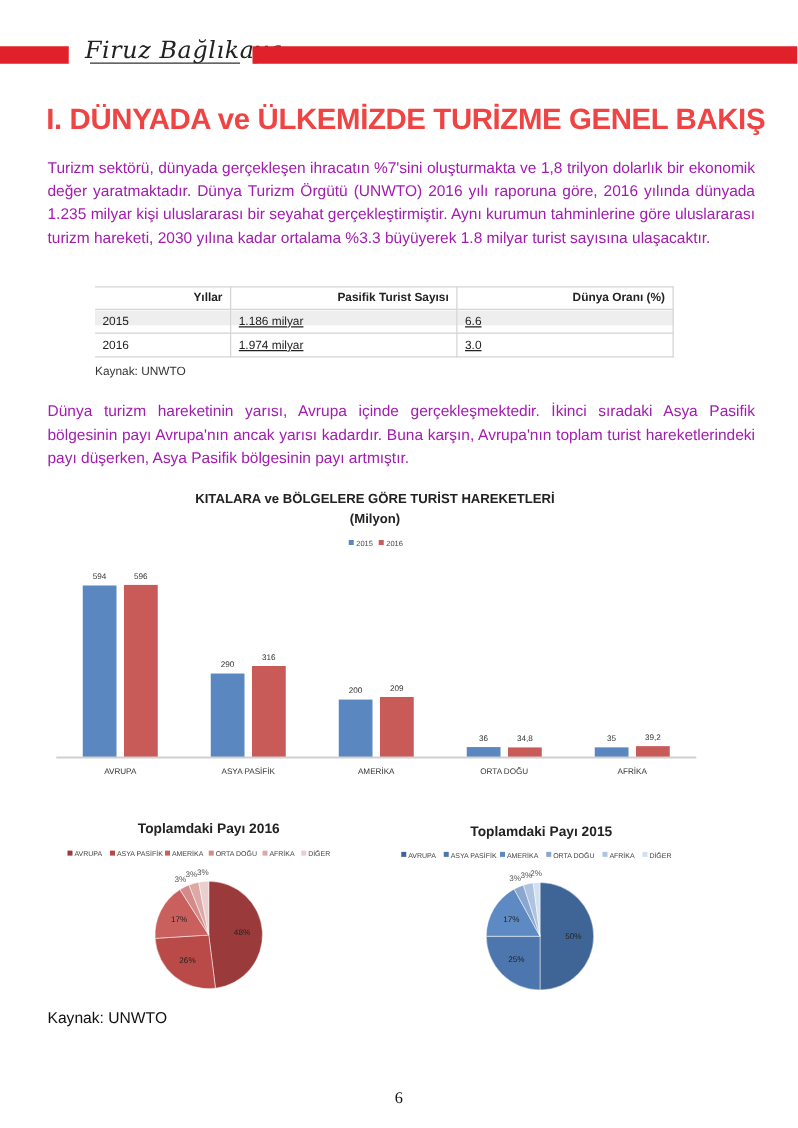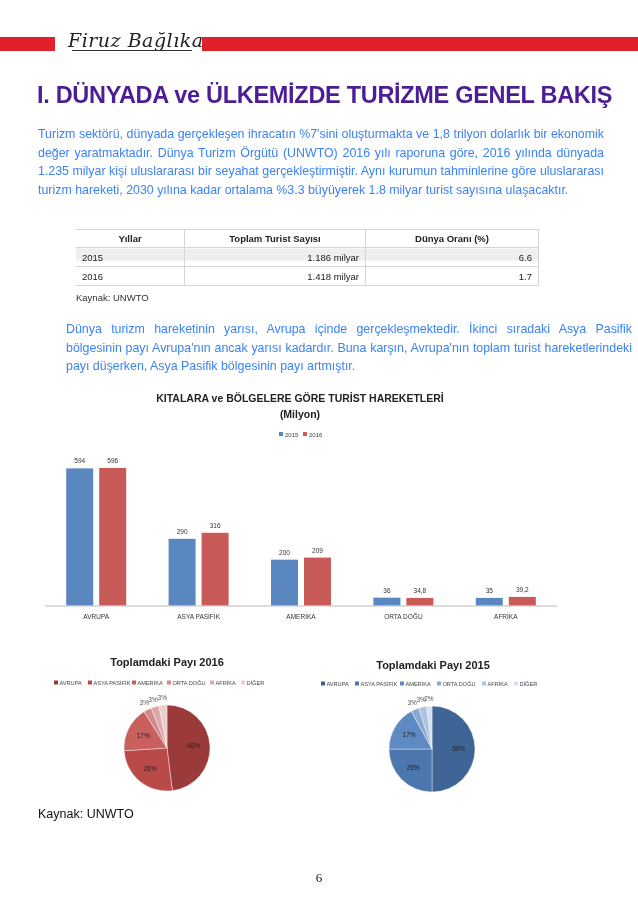--- a/index.html
+++ b/index.html
@@ -1,29 +1,29 @@
 <!DOCTYPE html>
 <html><head>
 <meta charset="utf-8">
 <style>
   html, body { margin: 0; padding: 0; background: #ffffff; }
   body { width: 638px; height: 902px; position: relative; overflow: hidden; font-family: "Liberation Sans", sans-serif; color: #1e1e1e; }
   .abs { position: absolute; }
   .redbar { background: #e0202a; height: 14px; top: 37px; }
   #sig { left: 68px; top: 29px; font-family: "DejaVu Serif", serif; font-style: italic; font-size: 19px; color: #222; letter-spacing: 0.5px; white-space: nowrap; }
   #sig-line { left: 72px; top: 50px; width: 120px; height: 1px; background: #333; }
-  #title { left: 37px; top: 82px; font-size: 23.5px; font-weight: bold; color: #4c1d95; letter-spacing: -0.3px; white-space: nowrap; }
-  .para { left: 38px; width: 566px; font-size: 12.4px; line-height: 18.6px; text-align: justify; color: #3b82f6; }
+  #title { left: 37px; top: 82px; font-size: 23.5px; font-weight: bold; color: #ef4444; letter-spacing: -0.3px; white-space: nowrap; }
+  .para { left: 38px; width: 566px; font-size: 12.4px; line-height: 18.6px; text-align: justify; color: #a21caf; }
   #para1 { top: 125px; }
-  #para2 { top: 320px; margin-left: 28px; }
+  #para2 { top: 320px; }
   table.data { position: absolute; left: 76px; top: 229px; width: 463px; border-collapse: collapse; font-size: 9.5px; color: #222; }
   table.data td, table.data th { border: 1px solid #d5d5d5; padding: 0 6px; height: 18px; }
-  table.data th { text-align: center; font-weight: bold; height: 17px; margin-left: 24px; }
+  table.data th { text-align: right; font-weight: bold; height: 17px; margin-left: 24px; }
   table.data tr.r2015 td { background: linear-gradient(#eeeeee 0 12px, #ffffff 12px); }
-  table.data td.num { text-align: right; }
+  table.data td.num { text-align: left; text-decoration: underline; }
   table.data td:first-child { border-left: none; }
   #tsource { left: 76px; top: 292px; font-size: 9.5px; color: #333; }
   #barchart { left: 30px; top: 385px; }
   .pie { top: 650px; }
   #source2 { left: 38px; top: 807px; font-size: 12.5px; color: #111; }
   #pageno { left: 0; width: 638px; top: 870px; text-align: center; font-family: "Liberation Serif", serif; font-size: 13px; color: #111; }
   svg text { font-family: "Liberation Sans", sans-serif; }
 </style>
 </head>
 <body>
@@ -34,32 +34,32 @@
 <div class="abs redbar" style="left:202px;width:436px;"></div>
 
 <div class="abs" id="title">I. DÜNYADA ve ÜLKEMİZDE TURİZME GENEL BAKIŞ</div>
 
 <div class="abs para" id="para1">Turizm sektörü, dünyada gerçekleşen ihracatın %7'sini oluşturmakta ve 1,8 trilyon dolarlık bir ekonomik değer yaratmaktadır. Dünya Turizm Örgütü (UNWTO) 2016 yılı raporuna göre, 2016 yılında dünyada 1.235 milyar kişi uluslararası bir seyahat gerçekleştirmiştir. Aynı kurumun tahminlerine göre uluslararası turizm hareketi, 2030 yılına kadar ortalama %3.3 büyüyerek 1.8 milyar turist sayısına ulaşacaktır.</div>
 
 <table class="data">
   <tbody>
       <tr>
     <th style="width:96px;border-left:none;">Yıllar</th>
-    <th style="width:168px;">Toplam Turist Sayısı</th>
+    <th style="width:168px;">Pasifik Turist Sayısı</th>
     <th>Dünya Oranı (%)</th>
   </tr>
   <tr class="r2015">
     <td>2015</td>
     <td class="num">1.186 milyar</td>
     <td class="num">6.6</td>
   </tr>
   <tr>
     <td>2016</td>
-    <td class="num">1.418 milyar</td>
-    <td class="num">1.7</td>
+    <td class="num">1.974 milyar</td>
+    <td class="num">3.0</td>
   </tr>
 </tbody>
   </table>
 <div class="abs" id="tsource">Kaynak: UNWTO</div>
 
 <div class="abs para" id="para2">Dünya turizm hareketinin yarısı, Avrupa içinde gerçekleşmektedir. İkinci sıradaki Asya Pasifik bölgesinin payı Avrupa'nın ancak yarısı kadardır. Buna karşın, Avrupa'nın toplam turist hareketlerindeki payı düşerken, Asya Pasifik bölgesinin payı artmıştır.</div>
 
 <svg class="abs" id="barchart" width="540" height="245">
   <text id="bc-title" x="270" y="17" text-anchor="middle" font-size="10.5" font-weight="bold" fill="#222">KITALARA ve BÖLGELERE GÖRE TURİST HAREKETLERİ</text>
   <text id="bc-subtitle" x="270" y="33" text-anchor="middle" font-size="10.5" font-weight="bold" fill="#222">(Milyon)</text>

